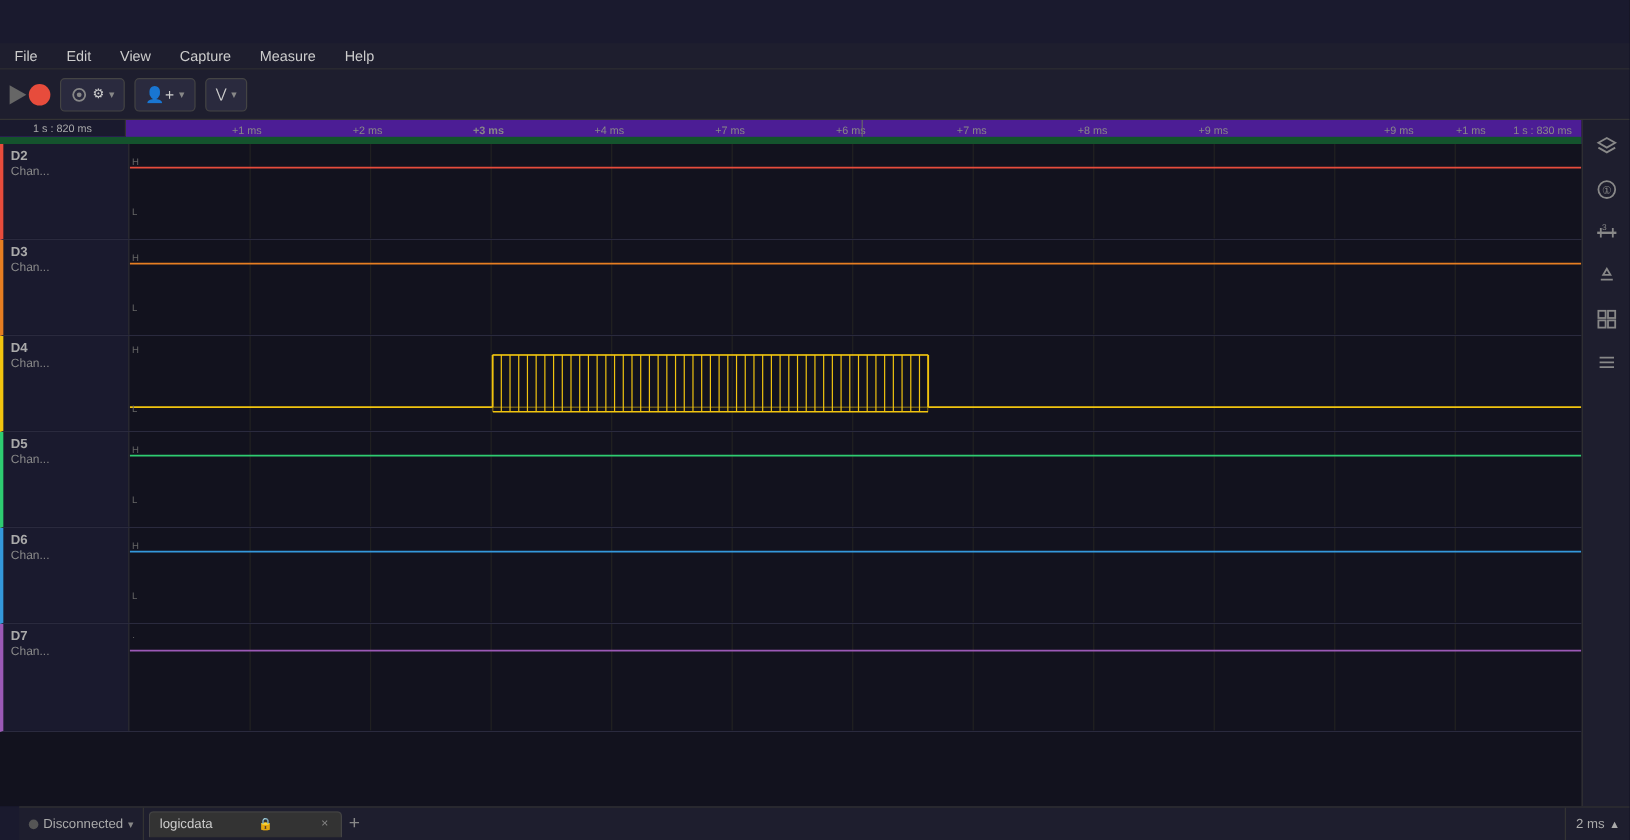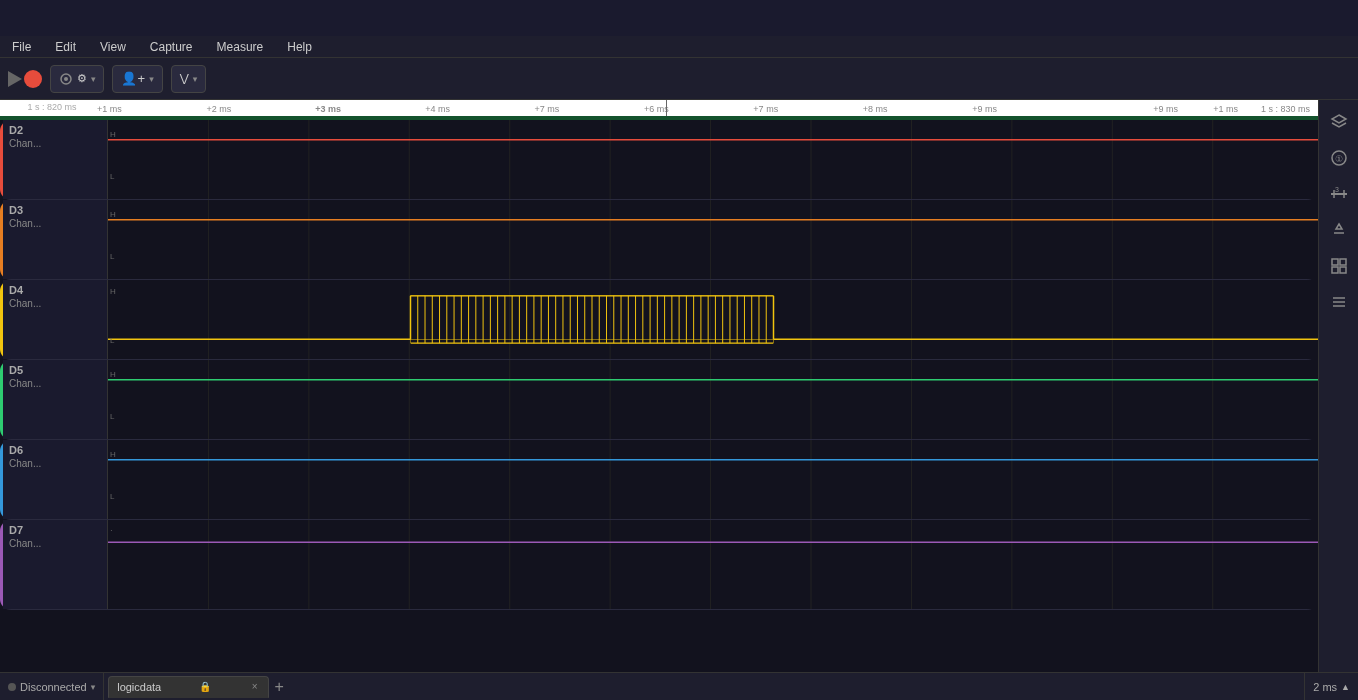--- a/index.html
+++ b/index.html
@@ -99,25 +99,24 @@
       display: flex;
       flex-direction: column;
       background: #12121e;
       overflow: hidden;
     }
 
     
     .time-ruler {
       display: flex;
       height: 20px;
-      background: #ffffff;
-      border-bottom: 4px solid #14532d;
+      background: #4c1d95;
+      border-bottom: 6px solid #14532d;
       position: relative;
       overflow: hidden;
-      flex-direction: column;
     }
     .time-ruler-left {
       width: 105px;
       min-width: 105px;
       background: #1a1a2e;
       border-right: 1px solid #333;
       position: relative;
     }
     .cursor-time {
       position: absolute;
@@ -154,21 +153,20 @@
     .channels-area {
       flex: 1;
       overflow-y: auto;
       overflow-x: hidden;
     }
     .channel-row {
       display: flex;
       height: 80px;
       border-bottom: 1px solid #2a2a3e;
       position: relative;
-      border-radius: 11px;
     }
     .channel-label {
       width: 105px;
       min-width: 105px;
       background: #1a1a2e;
       border-right: 1px solid #333;
       display: flex;
       flex-direction: column;
       padding: 4px 6px;
       position: relative;
@@ -215,20 +213,21 @@
 
     
     .status-bar {
       display: flex;
       align-items: center;
       background: #1e1e2e;
       border-top: 1px solid #333;
       height: 28px;
       padding: 0 0;
       font-size: 11px;
+      margin-left: 16px;
     }
     .status-disconnected {
       display: flex;
       align-items: center;
       padding: 0 8px;
       gap: 4px;
       color: #aaa;
       border-right: 1px solid #333;
       height: 100%;
       cursor: pointer;

